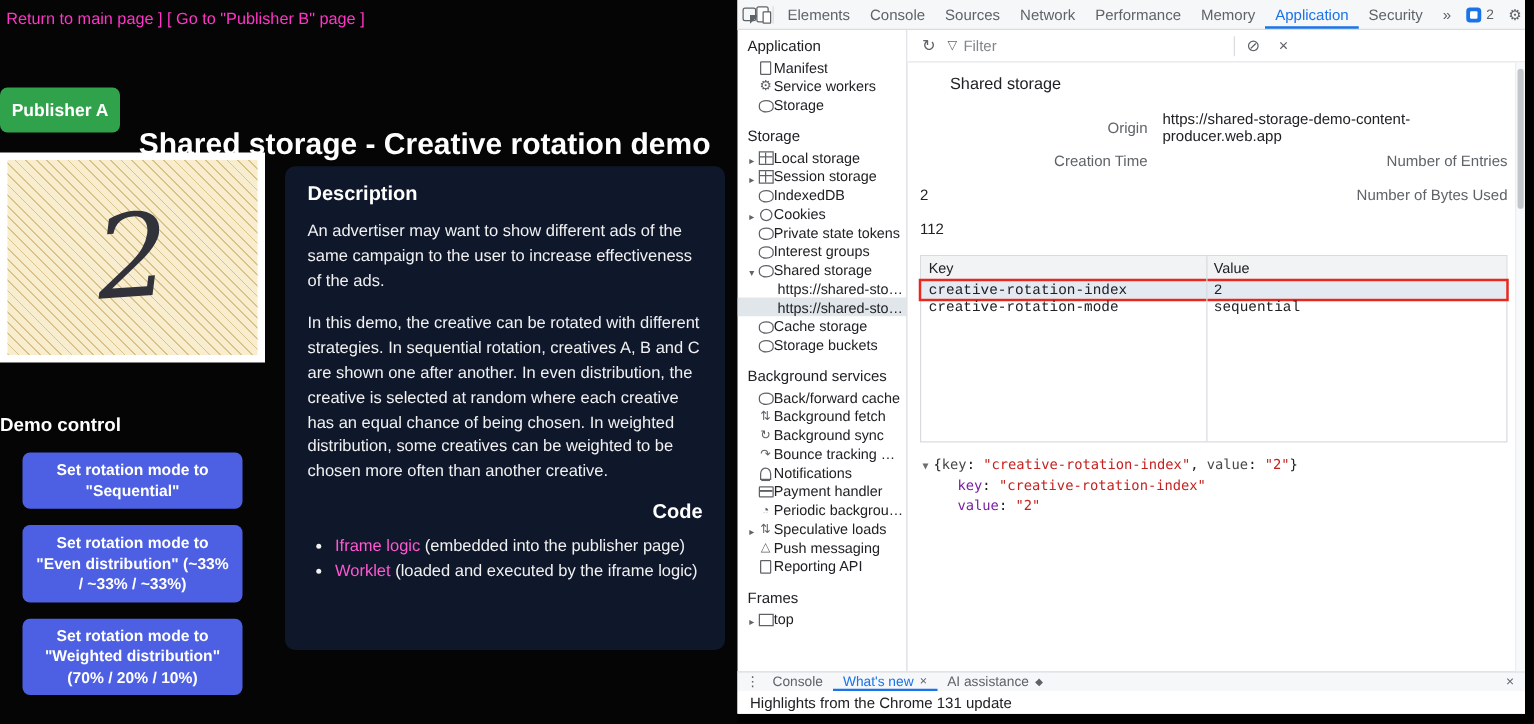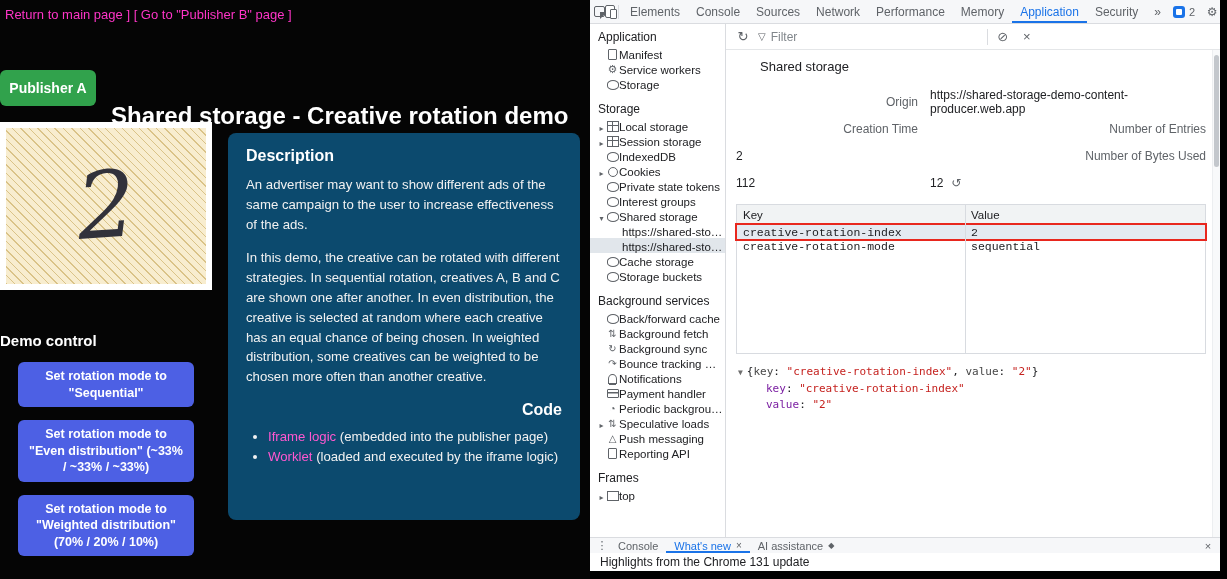--- a/index.html
+++ b/index.html
@@ -19,21 +19,21 @@
   .creative-inner { width:200px; height:156px; background:#f8edcf;
       background-image:repeating-linear-gradient(45deg, rgba(193,160,77,.55) 0 1px, transparent 1px 6px);
       display:flex; align-items:center; justify-content:center; }
   .creative-num { font-family:"DejaVu Serif",serif; font-style:italic; font-size:92px; color:#32323b;
                   transform:rotate(-4deg); line-height:1; }
   .demo-title { position:absolute; left:0; top:332px; width:212px; text-align:left; color:#fff;
                 font-weight:bold; font-size:15px; }
   .ctl-stack { position:absolute; left:18px; top:362px; width:176px; display:flex; flex-direction:column; gap:13px; }
   .ctl { background:#4d60e4; color:#fff; font-weight:bold; font-size:12.5px; border:none; border-radius:6px;
          padding:6px 8px; line-height:1.32; font-family:inherit; cursor:pointer; }
-  .desc-panel { position:absolute; left:228px; top:133px; width:352px; height:387px; background:#0c4a6e;
+  .desc-panel { position:absolute; left:228px; top:133px; width:352px; height:387px; background:#0f172a;
                 border-radius:8px; padding:14px 18px; color:#f1f1f1; }
   .desc-h { font-size:16px; color:#fff; font-weight:bold; margin:0 0 10px; }
   .desc-p { font-size:13.2px; line-height:1.5; margin:0 0 14px; }
   .code-h { font-size:16px; color:#fff; font-weight:bold; margin:2px 0 8px;text-align:right; }
   .desc-ul { margin:0 0 0 22px; font-size:13.2px; line-height:1.5; }
   .pink-link { color:#ff58d0; cursor:pointer; }
 
   
   .devtools { position:absolute; left:590px; top:0; width:630px; height:571px; background:#fff;
               display:flex; flex-direction:column; font-size:12px; color:#202124; }
@@ -377,24 +377,20 @@
               </div>
             <div class="m-value">
                 <span>2</span>
               </div>
             <div class="m-label">
                 <span>Number of Bytes Used</span>
               </div>
             <div class="m-value">
                 <span>112</span>
               </div>
-            <div class="m-value">
-              <span>12</span>
-              <span class="reset-ic">↺</span>
-            </div>
           </div>
 
           <div class="dg">
             <div class="dg-head">
               <div class="dg-th key">Key</div>
               <div class="dg-th val">Value</div>
             </div>
             <div class="dg-row sel">
               <div class="dg-td key">creative-rotation-index</div>
               <div class="dg-td val">2</div>

